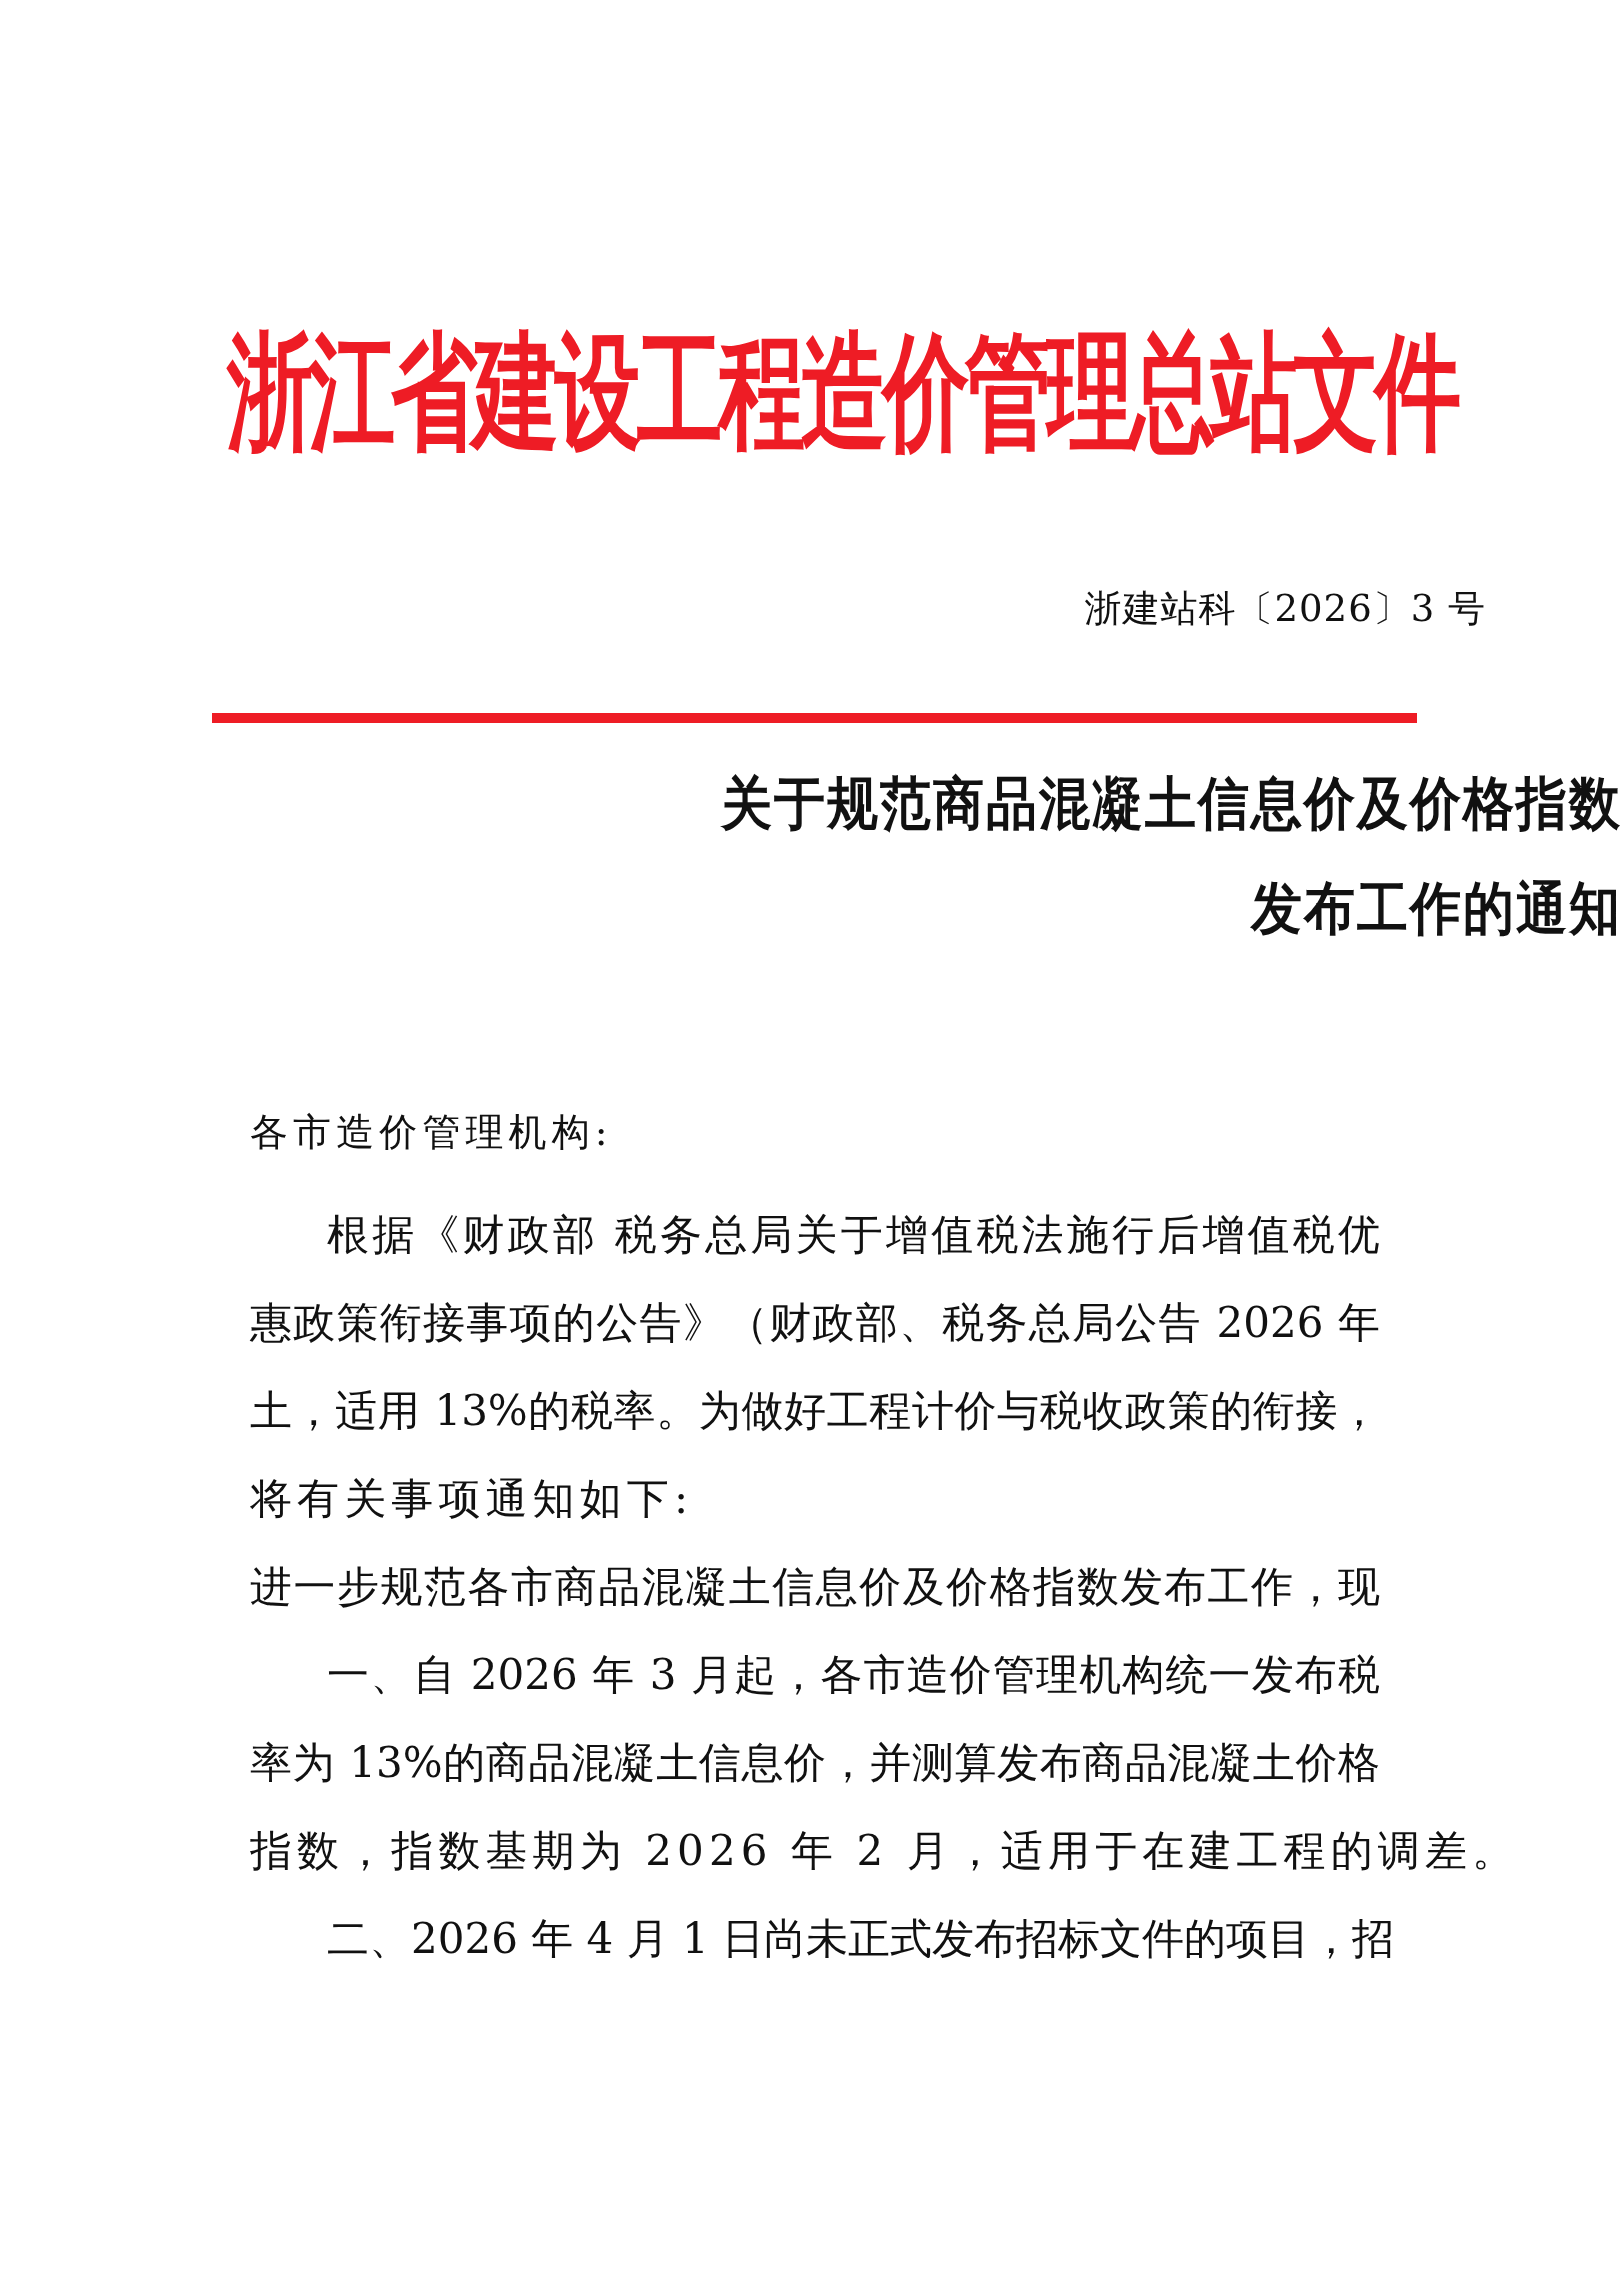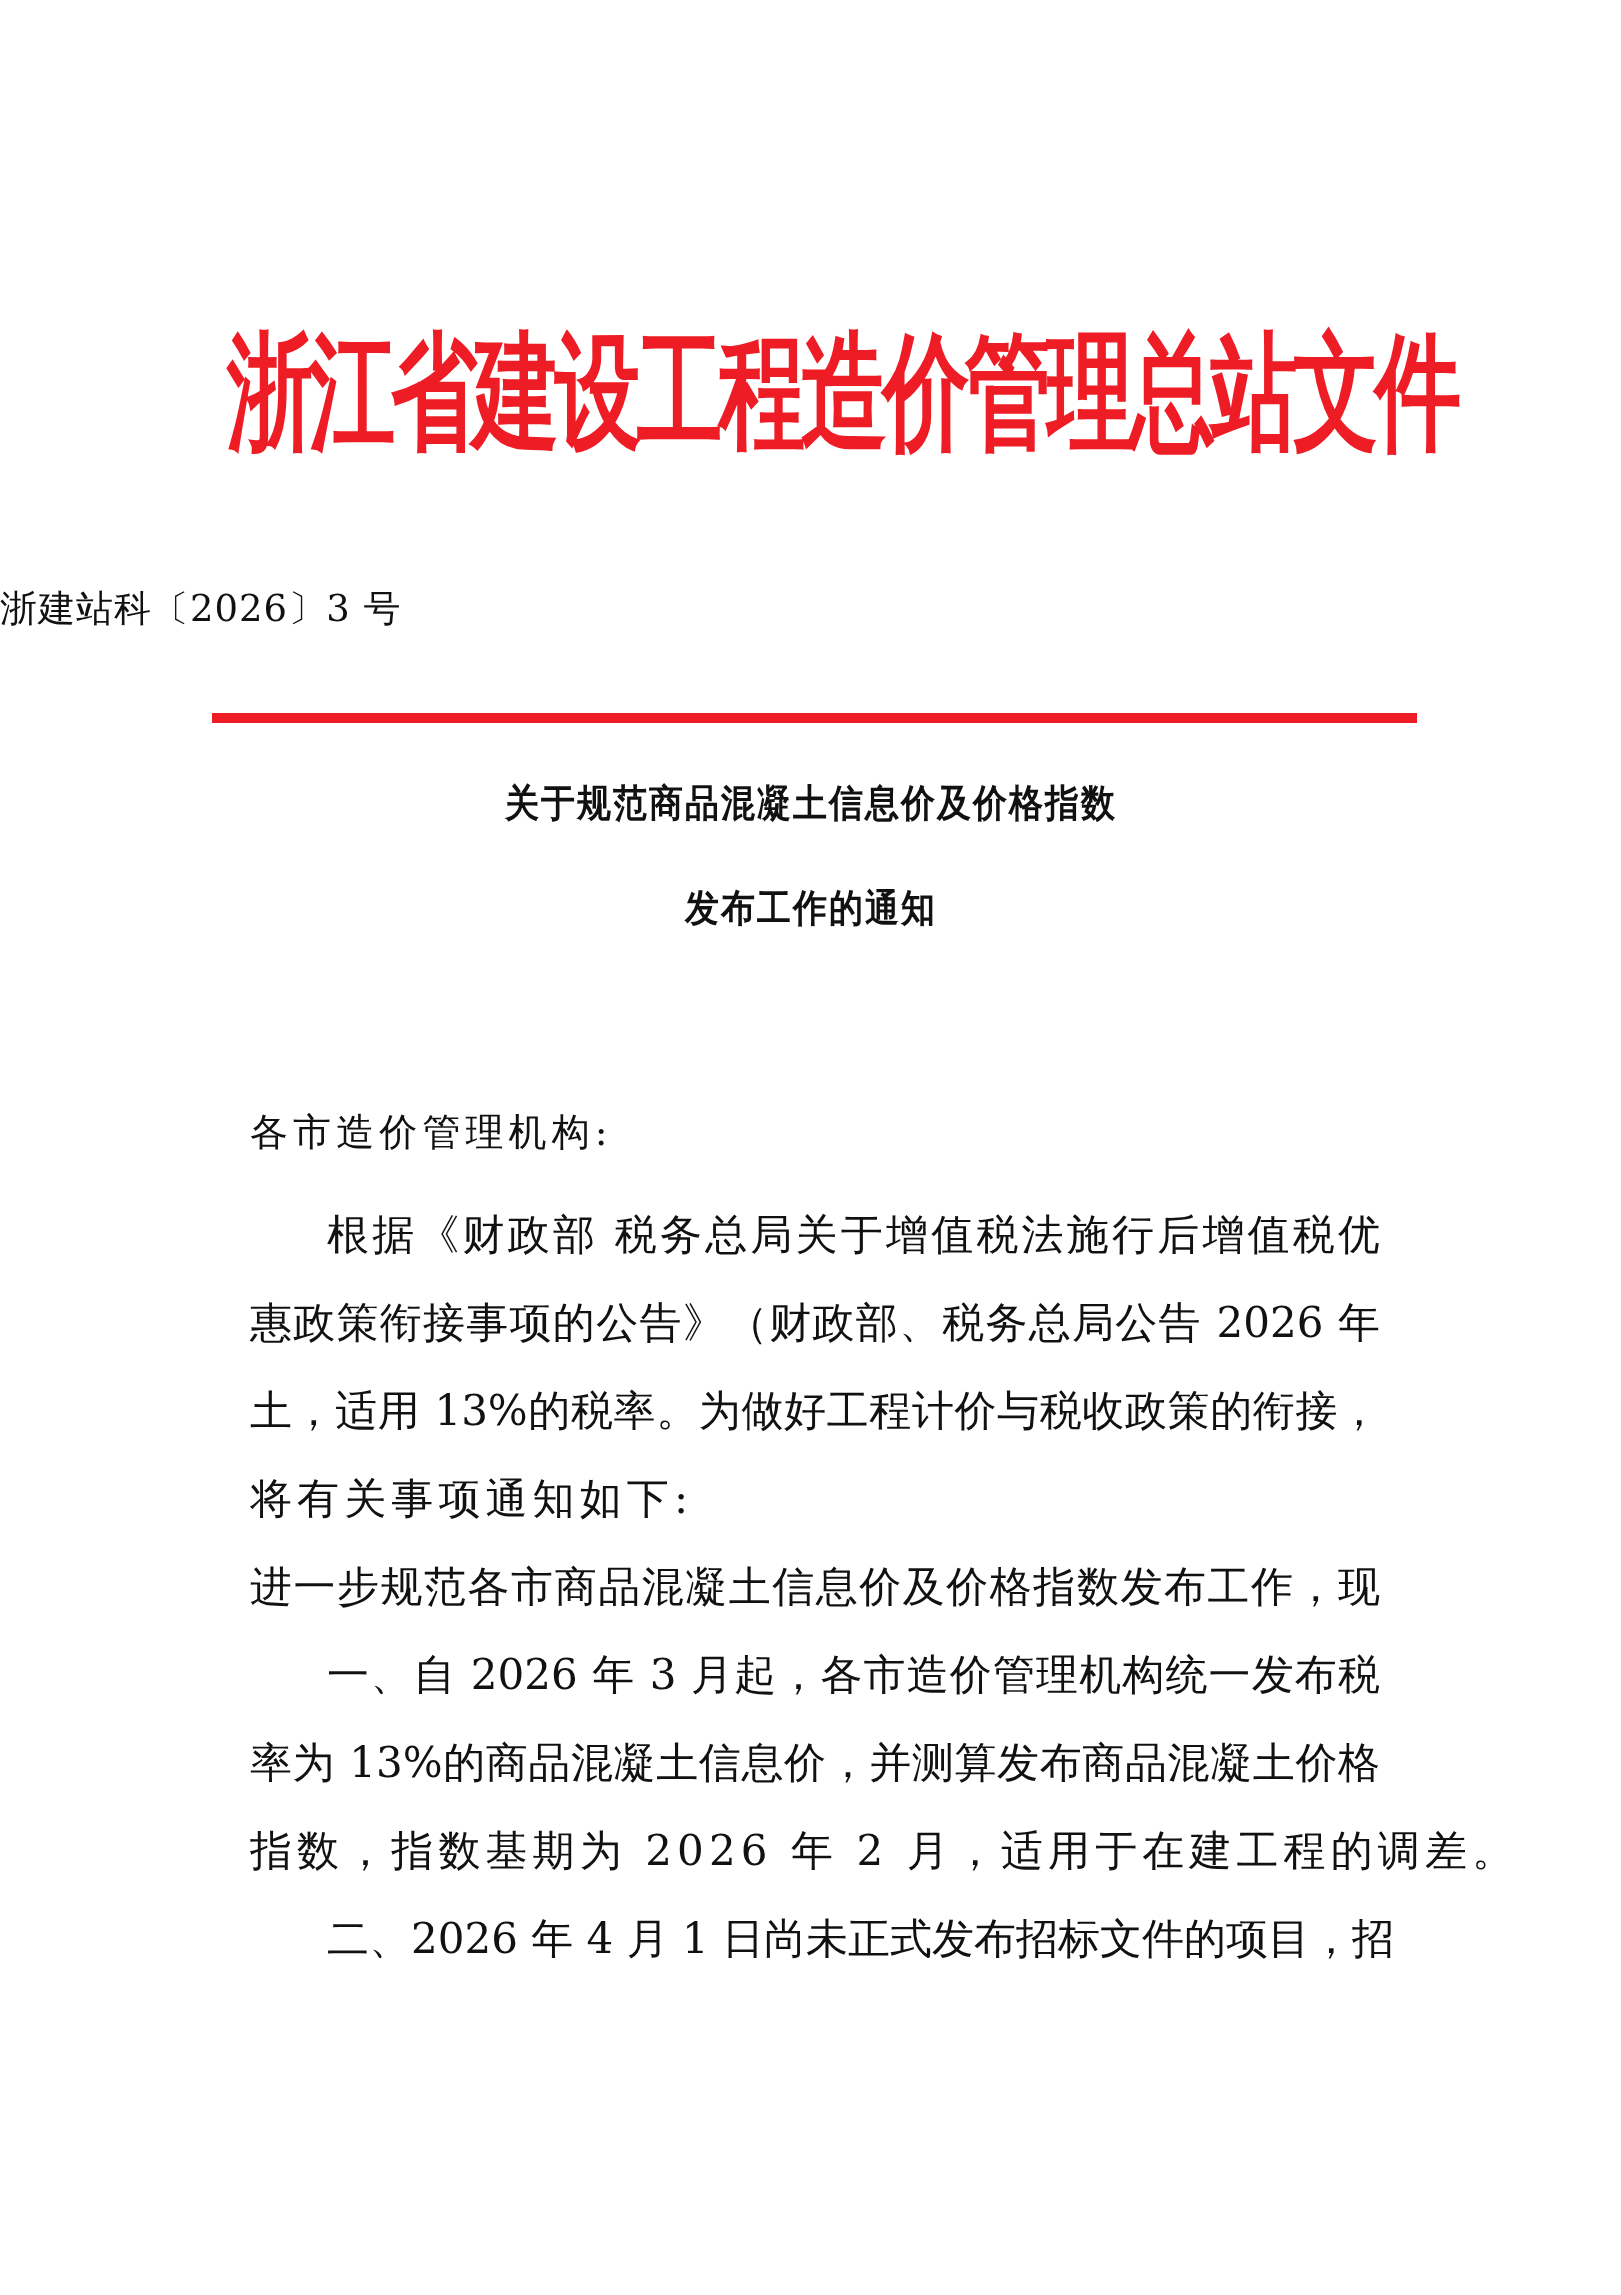--- a/index.html
+++ b/index.html
@@ -43,42 +43,42 @@
       transform: scaleY(1.48);
       transform-origin: center center;
       width: 82px;
       text-align: center;
     }
     .doc-number {
       position: absolute;
       left: 0;
       width: 1486px;
       top: 583px;
-      text-align: left;
+      text-align: right;
       font-size: 37px;
       line-height: 51px;
       letter-spacing: 1px;
     }
     .red-rule {
       position: absolute;
       left: 212px;
       top: 713px;
       width: 1205px;
       height: 10.2px;
       background: #ee1c25;
     }
     .title {
       position: absolute;
       left: 0;
       width: 1622px;
       top: 751px;
-      text-align: center;
+      text-align: right;
       font-family: "DejaVu Sans", "Liberation Sans", sans-serif;
       font-weight: bold;
-      font-size: 34px;
+      font-size: 51px;
       line-height: 105px;
       letter-spacing: 2px;
     }
     .title .tline {
       display: block;
       transform: scaleY(1.12);
     }
     .salutation {
       position: absolute;
       left: 250px;

